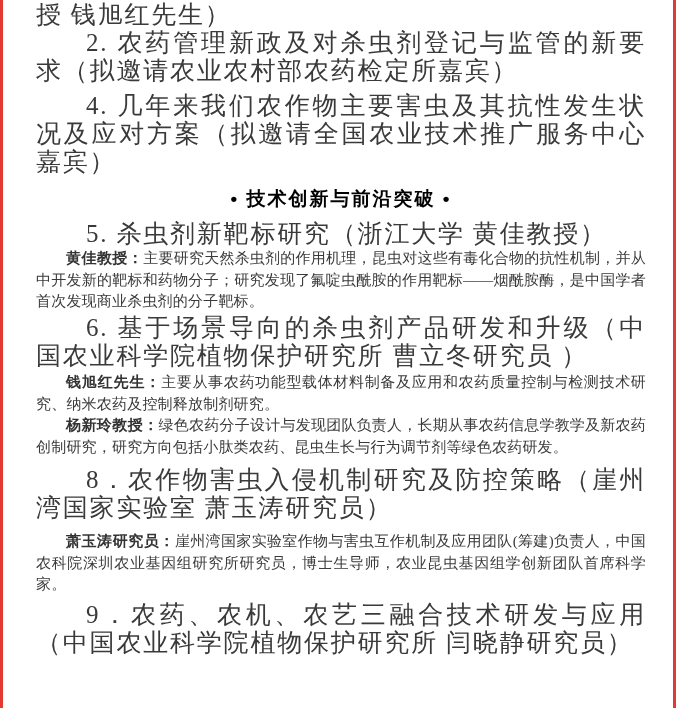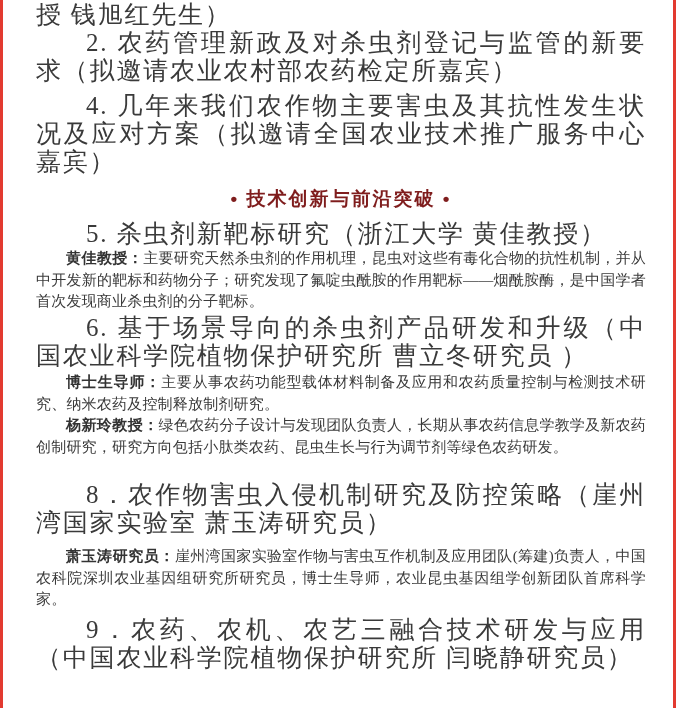--- a/index.html
+++ b/index.html
@@ -23,21 +23,21 @@
   .para {
     font-size: 25px; line-height: 28px; letter-spacing: 1.8px;
     text-align: justify; text-indent: 2em; margin: 0;
     line-break: strict;
   }
   .para.no-indent { text-indent: 0; }
   .section-header {
     font-size: 19px; line-height: 28px; font-weight: bold;
     font-family: "Liberation Sans", "DejaVu Sans", sans-serif;
     text-align: center; text-indent: 0; margin: 0; letter-spacing: 2px;
-    color: #7f1d1d;
+    color: #000000;
   }
   .bio {
     font-size: 15px; line-height: 21px; letter-spacing: 0.2px;
     text-align: justify; text-indent: 2em; margin: 0;
     line-break: strict;
   }
   .bio .speaker-name {
     font-weight: bold;
     font-family: Liberation Mono, monospace;
     letter-spacing: 0.4px;
@@ -60,24 +60,24 @@
   <p class="para" style="margin-top:7px">4. 几年来我们农作物主要害虫及其抗性发生状况及应对方案（拟邀请全国农业技术推广服务中心嘉宾）</p>
 
   <p class="section-header" style="margin-top:9px">•  技术创新与前沿突破  •</p>
 
   <p class="para" style="margin-top:7px">5. 杀虫剂新靶标研究（浙江大学 黄佳教授）</p>
 
   <p class="bio"><span class="speaker-name">黄佳教授：</span><span>主要研究天然杀虫剂的作用机理，昆虫对这些有毒化合物的抗性机制，并从中开发新的靶标和药物分子；研究发现了氟啶虫酰胺的作用靶标——烟酰胺酶，是中国学者首次发现商业杀虫剂的分子靶标。</span></p>
 
   <p class="para" style="margin-top:2px">6. 基于场景导向的杀虫剂产品研发和升级（中国农业科学院植物保护研究所 曹立冬研究员 ）</p>
 
-  <p class="bio" style="margin-top:2px"><span class="speaker-name">博士生导师：</span><span>主要从事农药功能型载体材料制备及应用和农药质量控制与检测技术研究、纳米农药及控制释放制剂研究。</span></p>
+  <p class="bio" style="margin-top:2px"><span class="speaker-name">钱旭红先生：</span><span>主要从事农药功能型载体材料制备及应用和农药质量控制与检测技术研究、纳米农药及控制释放制剂研究。</span></p>
 
 
   <p class="bio"><span class="speaker-name">杨新玲教授：</span><span>绿色农药分子设计与发现团队负责人，长期从事农药信息学教学及新农药创制研究，研究方向包括小肽类农药、昆虫生长与行为调节剂等绿色农药研发。</span></p>
 
-  <p class="para" style="margin-top:23px">8．农作物害虫入侵机制研究及防控策略（崖州湾国家实验室 萧玉涛研究员）</p>
+  <p class="para" style="margin-top:8px">8．农作物害虫入侵机制研究及防控策略（崖州湾国家实验室 萧玉涛研究员）</p>
 
   <p class="bio" style="margin-top:9px"><span class="speaker-name">萧玉涛研究员：</span><span>崖州湾国家实验室作物与害虫互作机制及应用团队(筹建)负责人，中国农科院深圳农业基因组研究所研究员，博士生导师，农业昆虫基因组学创新团队首席科学家。</span></p>
 
   <p class="para" style="margin-top:6px">9．农药、农机、农艺三融合技术研发与应用（中国农业科学院植物保护研究所 闫晓静研究员）</p>
 
 </div>
 
 </body></html>

